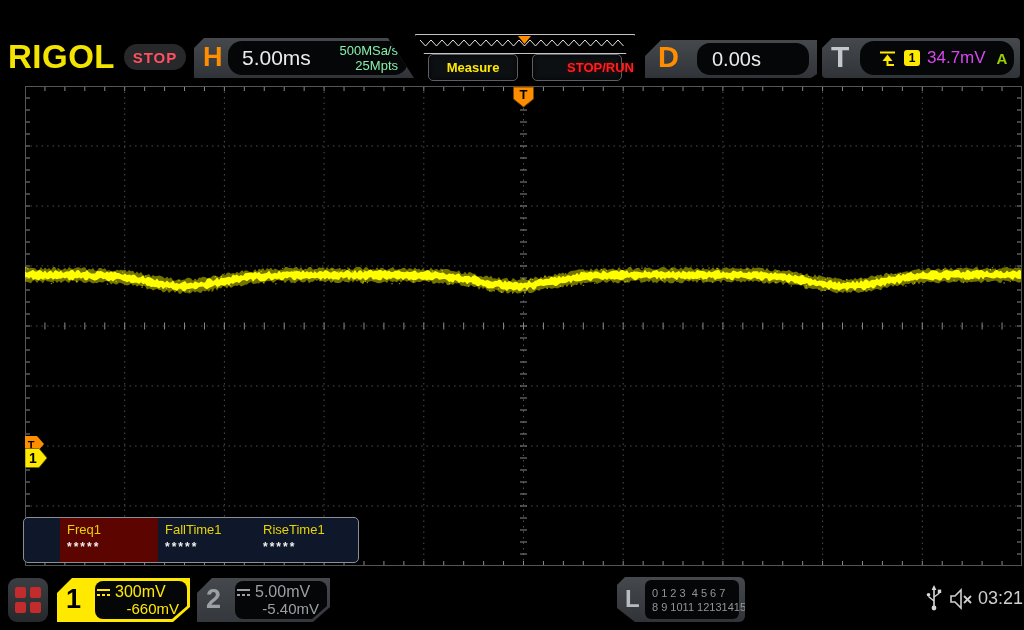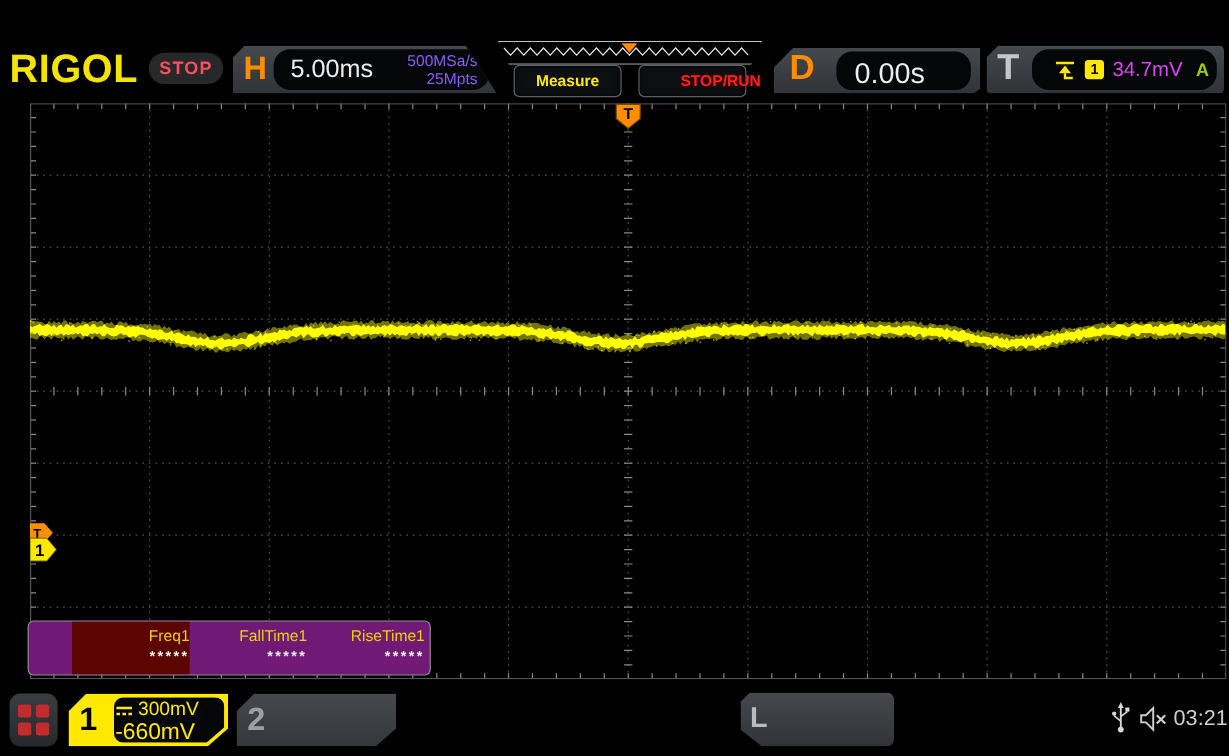--- a/index.html
+++ b/index.html
@@ -16,55 +16,55 @@
   .stop-badge{left:124px;top:44px;width:62px;height:26px;background:#26282a;border-radius:16px;
         display:flex;align-items:center;justify-content:center;}
   .stop-badge span{color:#ff5061;font-weight:bold;font-size:15px;letter-spacing:1px;}
 
   .tab{background:linear-gradient(#45494e,#303439);}
   .h-block{left:194px;top:38px;width:224px;height:40px;
         clip-path:polygon(0 10px,10px 0,calc(100% - 30px) 0,calc(100% - 4px) 100%,0 100%);}
   .h-label{left:9px;top:4px;color:#ff8d00;font-size:27px;font-weight:bold;}
   .h-inner{left:34px;top:3px;width:180px;height:34px;background:#050608;border-radius:14px;}
   .h-time{left:14px;top:5px;color:#ececec;font-size:21px;}
-  .h-rate{right:10px;top:2px;color:#8b5cf6;font-size:13px;text-align:right;line-height:15px;}
+  .h-rate{right:10px;top:2px;color:#86efac;font-size:13px;text-align:right;line-height:15px;}
 
   .preview-strip{left:415px;top:34px;width:218px;height:18px;background:#000;
         border:1px solid #c4c4c4;
         clip-path:polygon(0 0,100% 0,calc(100% - 9px) 100%,9px 100%);}
 
   .hbtn{top:54px;width:88px;height:25px;background:#0d1013;border:1px solid #5a6066;border-radius:5px;
         display:flex;align-items:center;justify-content:center;box-shadow:inset 0 0 5px #000;}
   .measure-btn{left:428px;}
   .measure-btn span{color:#ffe900;font-weight:bold;font-size:13px;}
   .stoprun-btn{left:532px;}
   .stoprun-btn span{color:#ff1f1f;font-weight:bold;font-size:13px;text-shadow:0 0 3px #600;padding-left:47px;}
 
   .d-block{left:645px;top:40px;width:172px;height:38px;
         clip-path:polygon(16px 0,100% 0,100% calc(100% - 4px),calc(100% - 6px) 100%,0 100%,0 16px);}
   .d-label{left:13px;top:1px;color:#ff8d00;font-size:29px;font-weight:bold;}
   .d-inner{left:52px;top:3px;width:112px;height:32px;background:#050608;border-radius:13px;}
-  .d-value{left:15px;top:5px;color:#ececec;font-size:24px;}
+  .d-value{left:15px;top:5px;color:#ececec;font-size:20px;}
 
   .t-block{left:822px;top:38px;width:198px;height:40px;border-radius:4px;
         clip-path:polygon(10px 0,100% 0,100% 100%,0 100%,0 10px);}
   .t-label{left:9px;top:2px;color:#c4c8cc;font-size:30px;font-weight:bold;}
   .t-inner{left:38px;top:3px;width:154px;height:34px;background:#050608;border-radius:14px;
         display:flex;align-items:center;justify-content:flex-start;gap:7px;padding-left:18px;box-sizing:border-box;}
   .trig-src-badge{width:16px;height:16px;background:#ffe900;border-radius:3px;color:#000;
         font-size:12px;font-weight:bold;display:flex;align-items:center;justify-content:center;}
   .trig-level{color:#d946ef;font-size:17px;}
   .trig-mode{color:#9ccf00;font-size:15px;font-weight:bold;margin-left:4px;}
 
   
   .graticule{left:25px;top:86px;width:997px;height:480px;}
 
   
-  .measure-panel{left:23px;top:517px;width:334px;height:44px;background:#701a75;
-        border:1px solid #8a8f94;border-radius:5px;overflow:hidden;display:flex;text-align:right;}
+  .measure-panel{left:23px;top:517px;width:334px;height:44px;background:#0f172a;
+        border:1px solid #8a8f94;border-radius:5px;overflow:hidden;display:flex;}
   .measure-gap{width:36px;height:100%;}
   .measure-cell{width:98px;height:100%;padding:4px 0 0 7px;box-sizing:border-box;}
   .measure-cell.selected{background:#5c0500;}
   .measure-cell .mlabel{color:#e8d400;font-size:13px;}
   .measure-cell .mvalue{color:#efefef;font-size:12px;font-weight:bold;letter-spacing:2px;margin-top:3px;}
 
   
   .menu-btn{left:8px;top:578px;width:40px;height:44px;background:linear-gradient(#3a3e42,#26292c);
         border-radius:9px;display:flex;align-items:center;justify-content:center;}
   .menu-grid{display:grid;grid-template-columns:11px 11px;grid-template-rows:11px 11px;gap:4px;}
@@ -74,21 +74,21 @@
         clip-path:polygon(15px 0,100% 0,100% calc(100% - 15px),calc(100% - 17px) 100%,0 100%,0 15px);}
   .ch1-badge{left:57px;background:#ffe900;}
   .ch2-badge{left:197px;background:linear-gradient(#45494e,#34383c);}
   .ch-num{left:9px;top:6px;font-size:27px;font-weight:bold;}
   .ch1-badge .ch-num{color:#000;}
   .ch2-badge .ch-num{color:#9aa0a4;}
   .ch-inner{left:38px;top:3px;width:92px;height:38px;background:#050608;border-radius:8px;
         clip-path:polygon(0 0,100% 0,100% calc(100% - 13px),calc(100% - 15px) 100%,0 100%);
         padding:2px 6px 0 1px;box-sizing:border-box;}
   .ch-row1{display:flex;align-items:center;gap:4px;font-size:16px;}
-  .ch-row2{text-align:left;font-size:19px;margin-top:-1px;padding-right:2px;}
+  .ch-row2{text-align:right;font-size:15px;margin-top:-1px;padding-right:2px;}
   .ch1-badge .ch-inner{color:#ffe900;}
   .ch2-badge .ch-inner{color:#9aa0a4;}
 
   .la-block{left:617px;top:577px;width:128px;height:45px;
         clip-path:polygon(8px 0,100% 0,100% 100%,18px 100%,0 calc(100% - 14px),0 8px);border-radius:6px;}
   .la-label{left:8px;top:8px;color:#b8bcbe;font-size:24px;font-weight:bold;}
   .la-inner{left:28px;top:3px;width:94px;height:39px;background:#050608;border-radius:6px;
         display:flex;flex-direction:column;justify-content:center;padding-left:7px;box-sizing:border-box;}
   .la-inner div{color:#8f969a;font-size:11px;line-height:14px;white-space:pre;}
 
@@ -706,24 +706,38 @@
           <line x1="1" y1="7" x2="14" y2="7" stroke="#ffe900" stroke-width="2" stroke-dasharray="3 2"></line>
         </svg>
         <span>300mV</span>
       </div>
       <div class="ch-row2">-660mV</div>
     </div>
   </div>
 
   <div class="abs ch-badge ch2-badge">
     <div class="abs ch-num">2</div>
+    <div class="abs ch-inner">
+      <div class="ch-row1">
+        <svg width="15" height="9" viewBox="0 0 15 9">
+          <line x1="1" y1="2" x2="14" y2="2" stroke="#9aa0a4" stroke-width="2"></line>
+          <line x1="1" y1="7" x2="14" y2="7" stroke="#9aa0a4" stroke-width="2" stroke-dasharray="3 2"></line>
+        </svg>
+        <span>5.00mV</span>
+      </div>
+      <div class="ch-row2">-5.40mV</div>
+    </div>
   </div>
 
   <div class="abs tab la-block">
     <div class="abs la-label">L</div>
+    <div class="abs la-inner">
+      <div>0 1 2 3  4 5 6 7</div>
+      <div>8 9 1011 12131415</div>
+    </div>
   </div>
 
   <svg class="abs" style="left:926px;top:584px;" width="16" height="28" viewBox="0 0 16 28">
     <circle cx="8" cy="24" r="2.4" fill="#d8d8d8"></circle>
     <line x1="8" y1="24" x2="8" y2="5" stroke="#d8d8d8" stroke-width="1.6"></line>
     <polygon points="8,1 5.6,6 10.4,6" fill="#d8d8d8"></polygon>
     <line x1="8" y1="17" x2="2.5" y2="12.5" stroke="#d8d8d8" stroke-width="1.4"></line>
     <circle cx="2.5" cy="10.8" r="1.8" fill="#d8d8d8"></circle>
     <line x1="8" y1="13" x2="13.5" y2="9" stroke="#d8d8d8" stroke-width="1.4"></line>
     <rect x="11.8" y="5.6" width="3.4" height="3.4" fill="#d8d8d8"></rect>

